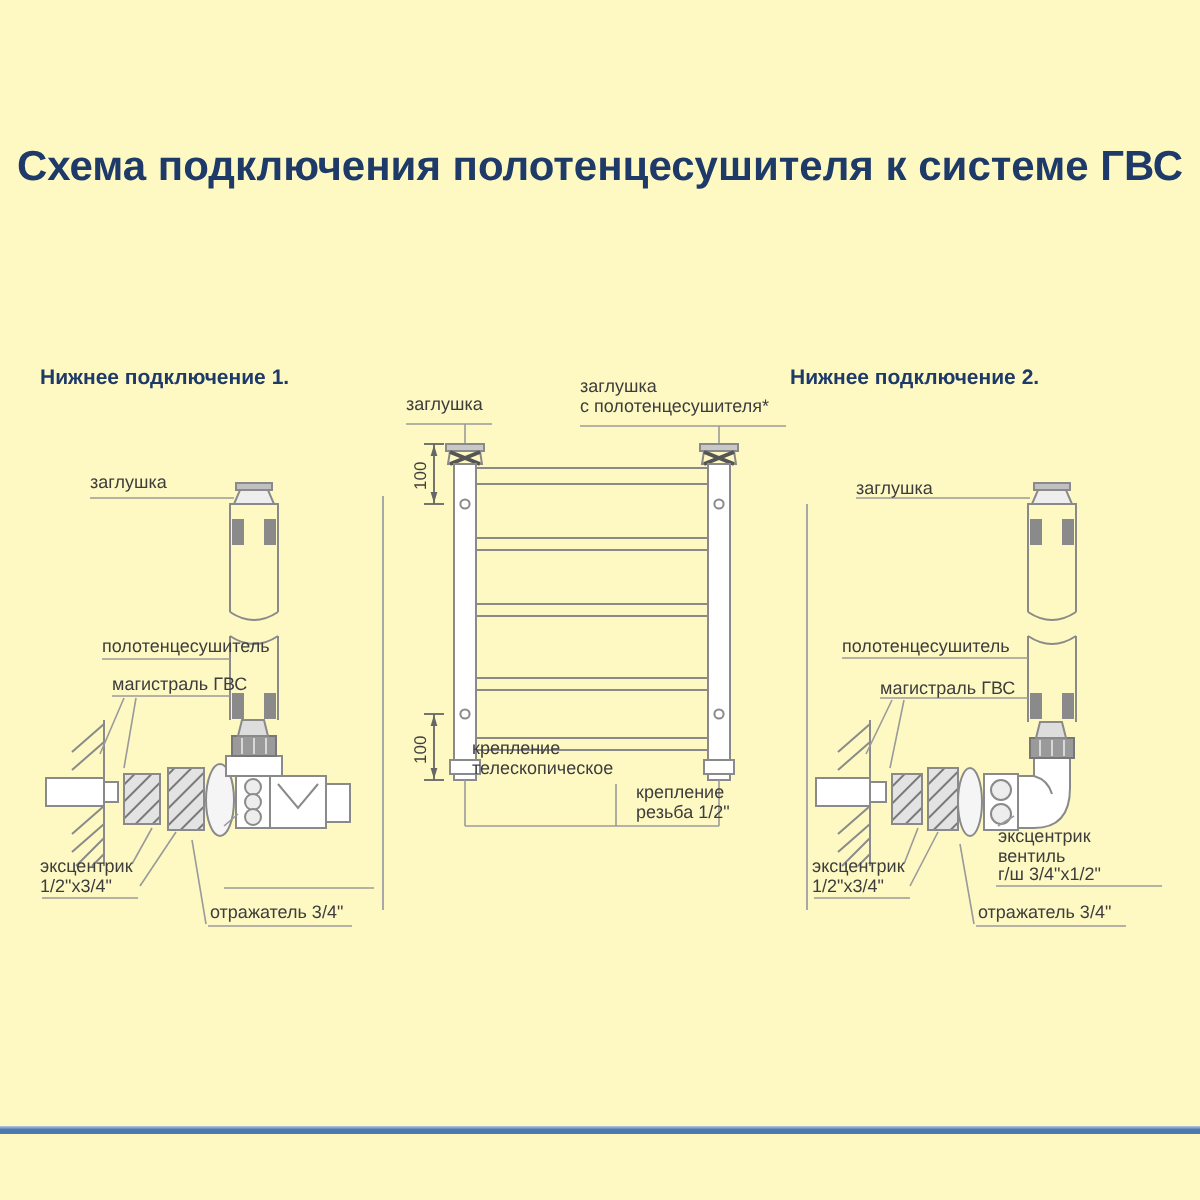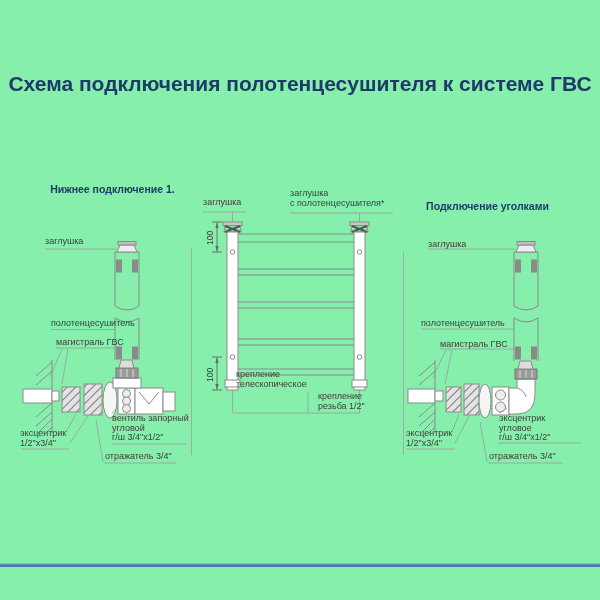--- a/index.html
+++ b/index.html
@@ -1,38 +1,38 @@
 <!DOCTYPE html>
 <html><head>
 <meta charset="utf-8">
 <style>
   html,body{margin:0;padding:0;background:#fff;}
-  .page{position:relative;width:600px;height:600px;background:#86efac;overflow:hidden;
+  .page{position:relative;width:600px;height:600px;background:#fef9c3;overflow:hidden;
         font-family:"Liberation Sans", sans-serif;}
   .title{position:absolute;left:0;top:72px;width:600px;text-align:center;
          font-size:21px;font-weight:bold;color:#1e3a68;letter-spacing:0px;}
-  .panel-head{position:absolute;text-align:center;font-weight:bold;
+  .panel-head{position:absolute;text-align:left;font-weight:bold;
               font-size:10.5px;color:#1e3a68;}
   .lbl{position:absolute;font-size:9px;color:#3d3d3d;line-height:9.5px;white-space:nowrap;}
   .lbl2{line-height:10px;}
   svg{position:absolute;}
   .vdivider{position:absolute;width:1px;background:#a8a8a8;}
   .footer-line{position:absolute;left:0;top:563px;width:600px;height:4px;
     background:linear-gradient(to bottom,#b9c9e2 0%,#4d79ae 45%,#4d79ae 100%);}
 </style>
 </head>
 <body>
 
 <div class="page">
 
   <div class="title">Схема подключения полотенцесушителя к системе ГВС</div>
 
   <div class="panel-head" style="left:20px;top:183px;width:185px;">Нижнее подключение 1.</div>
 
-  <div class="panel-head" style="left:395px;top:200px;width:185px;">Подключение уголками</div>
+  <div class="panel-head" style="left:395px;top:183px;width:185px;">Нижнее подключение 2.</div>
 
   <svg style="left:20px;top:230px;" width="180" height="250" viewBox="0 0 180 250">
     <defs>
       <pattern id="hatchL" width="6" height="6" patternUnits="userSpaceOnUse" patternTransform="rotate(45)">
         <rect width="6" height="6" fill="#e3e3e3"></rect>
         <line x1="0" y1="0" x2="0" y2="6" stroke="#7a7a7a" stroke-width="2"></line>
       </pattern>
     </defs>
     <g stroke="#8a8a8a" stroke-width="1" fill="none">
 
@@ -272,25 +272,20 @@
   <div class="vdivider" style="left:191px;top:248px;height:207px;"></div>
   <div class="vdivider" style="left:403px;top:252px;height:203px;"></div>
 
   <div class="lbl" style="left:45px;top:237px;">заглушка</div>
   <div class="lbl" style="left:51px;top:319px;">полотенцесушитель</div>
   <div class="lbl" style="left:56px;top:338px;">магистраль ГВС</div>
   <div class="lbl" style="left:20px;top:429px;">
     <span>эксцентрик</span><br>
     <span>1/2"x3/4"</span>
   </div>
-  <div class="lbl" style="left:112px;top:414px;">
-    <span>вентиль запорный</span><br>
-    <span>угловой</span><br>
-    <span>г/ш 3/4"х1/2"</span>
-  </div>
   <div class="lbl" style="left:105px;top:452px;">отражатель 3/4"</div>
 
   <div class="lbl" style="left:203px;top:198px;">заглушка</div>
   <div class="lbl lbl2" style="left:290px;top:188px;">
     <span>заглушка</span><br>
     <span>с полотенцесушителя*</span>
   </div>
   <div class="lbl lbl2" style="left:236px;top:369px;">
     <span>крепление</span><br>
     <span>телескопическое</span>
@@ -302,19 +297,19 @@
 
   <div class="lbl" style="left:428px;top:240px;">заглушка</div>
   <div class="lbl" style="left:421px;top:319px;">полотенцесушитель</div>
   <div class="lbl" style="left:440px;top:340px;">магистраль ГВС</div>
   <div class="lbl" style="left:406px;top:429px;">
     <span>эксцентрик</span><br>
     <span>1/2"x3/4"</span>
   </div>
   <div class="lbl" style="left:499px;top:414px;">
     <span>эксцентрик</span><br>
-    <span>угловое</span><br>
+    <span>вентиль</span><br>
     <span>г/ш 3/4"x1/2"</span>
   </div>
   <div class="lbl" style="left:489px;top:452px;">отражатель 3/4"</div>
 
   <div class="footer-line"></div>
 </div>
 
 </body></html>

